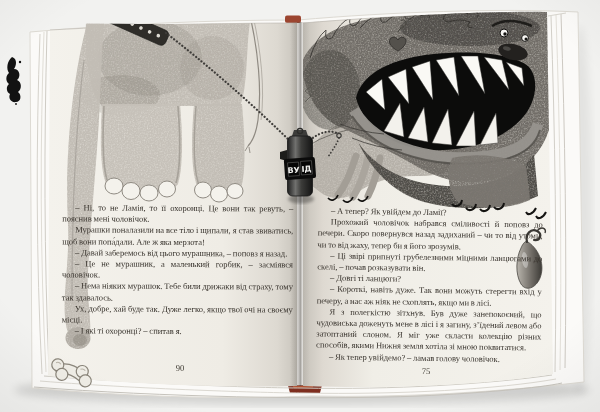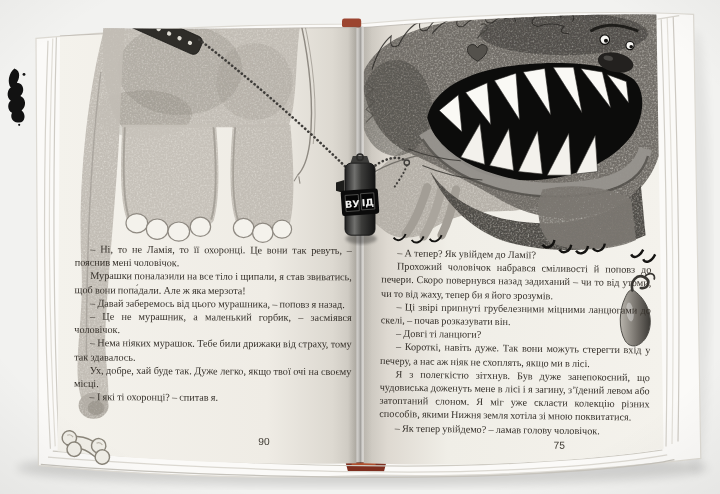--- a/index.html
+++ b/index.html
@@ -3,22 +3,22 @@
 <meta charset="utf-8">
 <style>
   html,body{margin:0;padding:0;background:#e9e9e7;}
   .stage{position:relative;width:600px;height:412px;overflow:hidden;background:#5eead4;}
   .book-art{position:absolute;left:0;top:0;width:600px;height:412px;display:block;}
   .page-text{position:absolute;font-family:"Liberation Serif","DejaVu Serif",serif;
              font-size:8.5px;line-height:11.2px;color:#35302a;text-align:justify;}
   .page-text p{margin:0;text-indent:13px;word-spacing:-0.3px;}
   .page-text.left{left:62px;top:203px;width:231px;transform:rotate(0.3deg);}
   .page-text.right{left:317px;top:207px;width:225px;transform:rotate(0.8deg);}
-  .page-number{position:absolute;font-family:Liberation Sans, sans-serif;
-               font-size:8.5px;color:#3d3931;transform:translateX(-50%);margin-left:40px;}
+  .page-number{position:absolute;font-family:Liberation Serif, serif;
+               font-size:8.5px;color:#3d3931;transform:translateX(-50%);}
   .page-number.left{left:180px;top:363px;}
   .page-number.right{left:426px;top:366px;transform:translateX(-50%) rotate(0.8deg);}
 </style>
 </head>
 <body>
 
 <div class="stage">
 
 <svg class="book-art" viewBox="0 0 600 412" xmlns="http://www.w3.org/2000/svg">
   <defs>

